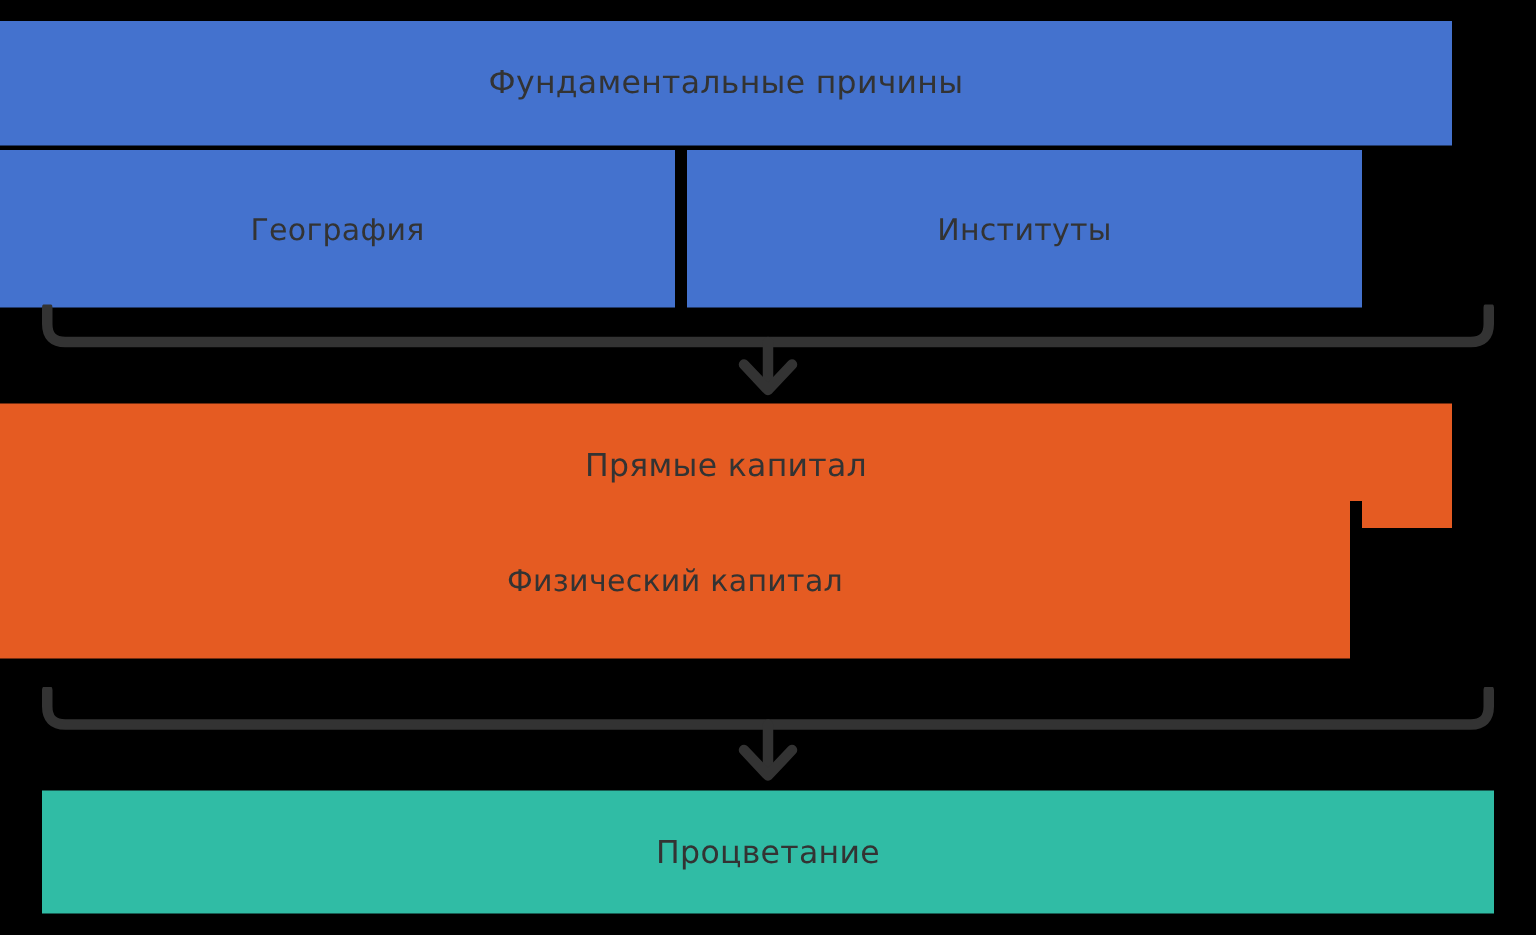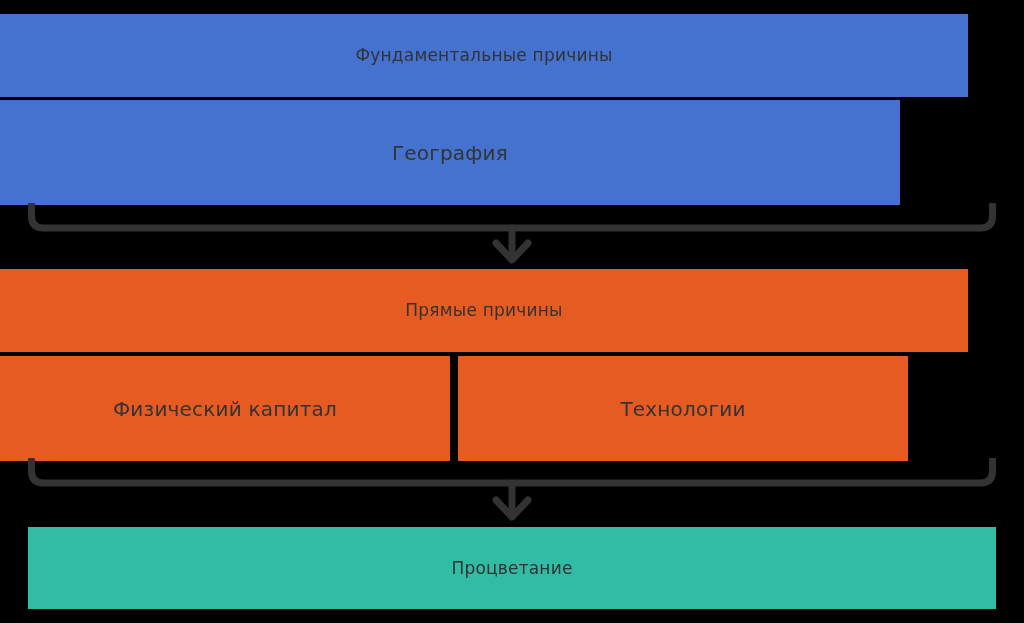--- a/index.html
+++ b/index.html
@@ -22,21 +22,21 @@
   .band-header {
     position: absolute;
     left: 0;
     width: 968px;
     display: flex;
     align-items: center;
     justify-content: center;
     box-sizing: border-box;
   }
   .band-header-label {
-    font-size: 17px;
+    font-size: 21px;
     font-weight: 400;
     color: #333333;
     letter-spacing: 0.2px;
     line-height: 1;
   }
   .band-children {
     position: absolute;
     left: 0;
     width: 908px;
     display: flex;
@@ -74,21 +74,21 @@
     height: 105px;
   }
   #fundamental-children .child-box { background: #4472ce; }
   
   #proximate-header {
     top: 269px;
     height: 83px;
     background: #e55b22;
   }
   #proximate-children {
-    top: 356px;
+    top: 334px;
     height: 105px;
   }
   #proximate-children .child-box { background: #e55b22; }
   
   #outcome-box {
     position: absolute;
     left: 28px;
     top: 527px;
     width: 968px;
     height: 82px;
@@ -123,44 +123,44 @@
   <div class="band-header" id="fundamental-header">
     <span class="band-header-label">Фундаментальные причины</span>
   </div>
 
   <div class="band-children" id="fundamental-children">
     <div class="child-box">
       <span class="child-label">География</span>
     </div>
     <div class="child-gap"></div>
     <div class="child-gap"></div>
+    <div class="child-box">
+      <span class="child-label">Институты</span>
+    </div>
   </div>
 
   <svg class="connector" id="connector-fundamental-to-proximate" viewBox="0 0 1024 68" preserveAspectRatio="none">
 
     <path d="M 31.5 2 L 31.5 13 Q 31.5 25 43.5 25 L 980.5 25 Q 992.5 25 992.5 13 L 992.5 2" fill="none" stroke="#333333" stroke-width="7" stroke-linecap="round" stroke-linejoin="round"></path>
 
     <path d="M 512 25 L 512 52" fill="none" stroke="#333333" stroke-width="7" stroke-linecap="round"></path>
 
     <path d="M 496 40 L 512 57 L 528 40" fill="none" stroke="#333333" stroke-width="7" stroke-linecap="round" stroke-linejoin="round"></path>
   </svg>
 
   <div class="band-header" id="proximate-header">
-    <span class="band-header-label">Прямые причины</span>
+    <span class="band-header-label">Прямые капитал</span>
   </div>
 
   <div class="band-children" id="proximate-children">
     <div class="child-box">
       <span class="child-label">Физический капитал</span>
     </div>
     <div class="child-gap"></div>
     <div class="child-gap"></div>
-    <div class="child-box">
-      <span class="child-label">Технологии</span>
-    </div>
   </div>
 
   <svg class="connector" id="connector-proximate-to-outcome" viewBox="0 0 1024 70" preserveAspectRatio="none">
     <path d="M 31.5 2 L 31.5 13 Q 31.5 25 43.5 25 L 980.5 25 Q 992.5 25 992.5 13 L 992.5 2" fill="none" stroke="#333333" stroke-width="7" stroke-linecap="round" stroke-linejoin="round"></path>
     <path d="M 512 25 L 512 54" fill="none" stroke="#333333" stroke-width="7" stroke-linecap="round"></path>
     <path d="M 496 42 L 512 59 L 528 42" fill="none" stroke="#333333" stroke-width="7" stroke-linecap="round" stroke-linejoin="round"></path>
   </svg>
 
   <div id="outcome-box">
     <span class="band-header-label">Процветание</span>

